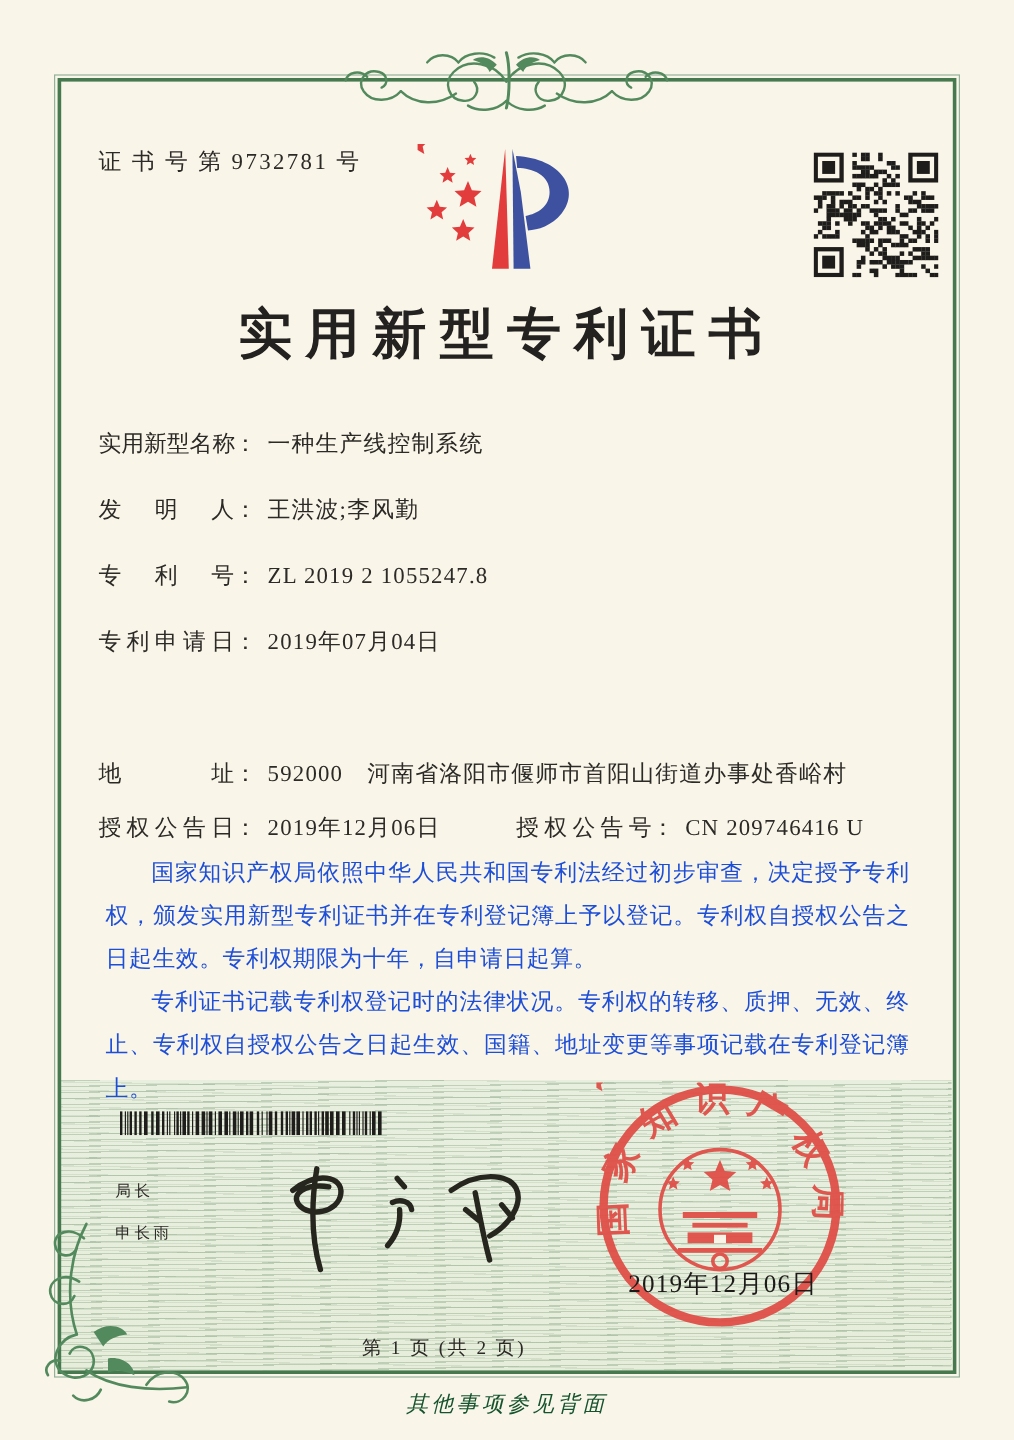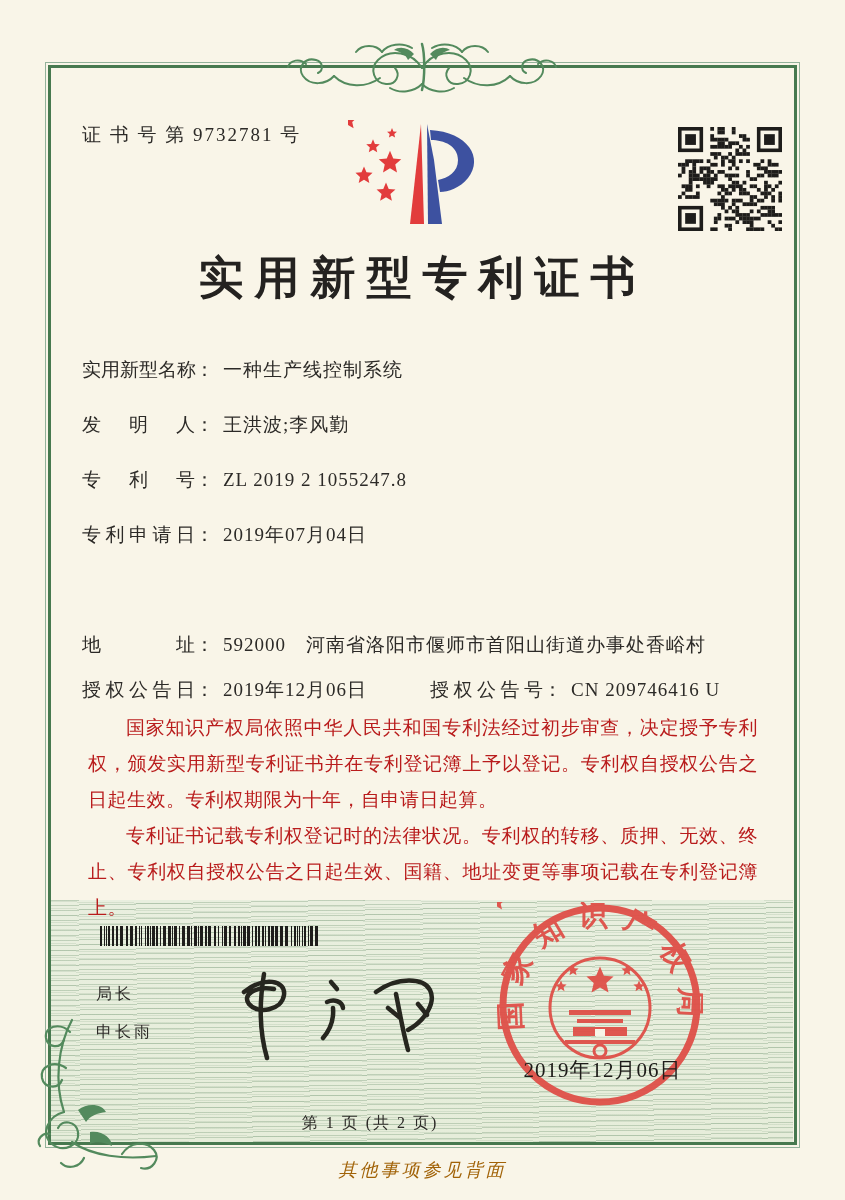--- a/index.html
+++ b/index.html
@@ -39,39 +39,39 @@
   .field .lbl{
     display:inline-block; width:113px; text-align:justify; text-align-last:justify;
     vertical-align:bottom;
   }
   .field .val{margin-left:9px; letter-spacing:1px;margin-top:36px;}
   .gazette{position:absolute; left:348px; top:0;}
   
   .paras{position:absolute; left:88px; top:710px; width:670px; z-index:2;}
   .paras p{
     margin:0; font-size:19px; line-height:36px; text-align:justify;
-    text-indent:2em; letter-spacing:.5px; color:#b91c1c;
+    text-indent:2em; letter-spacing:.5px; color:#1d4ed8;
   }
   
   .barcode{position:absolute; left:100px; top:926px; z-index:2;}
-  .commissioner{position:absolute; left:96px; top:984px; font-size:16px; z-index:2;}
+  .commissioner{position:absolute; left:96px; top:984px; font-size:13px; z-index:2;}
   .commissioner div{margin-bottom:17px; letter-spacing:3px;}
   .signature{position:absolute; left:230px; top:962px; z-index:2;}
   .seal{position:absolute; left:497px; top:902px; z-index:2; opacity:.95;}
   .seal-date{
     position:absolute; left:505px; top:1056px; width:195px; text-align:center;
     font-size:21px; letter-spacing:1px; color:#1d1b19; z-index:3;
   }
   .page-footer{
     position:absolute; left:0; top:1113px; width:740px; text-align:center;
     font-size:16px; letter-spacing:2px; z-index:2;
   }
   .back-note{
     position:absolute; left:0; top:1158px; width:845px; text-align:center;
-    font-size:18px; font-style:italic; letter-spacing:3px; color:#a16207; z-index:2;
+    font-size:18px; font-style:italic; letter-spacing:3px; color:#14532d; z-index:2;
   }
   .ornament-top{position:absolute; left:262px; top:34px; z-index:6;}
   .ornament-corner{position:absolute; left:26px; top:1014px; z-index:6;}
 </style>
 </head>
 <body>
 
 <div class="page">
 
   <div class="band"></div>

